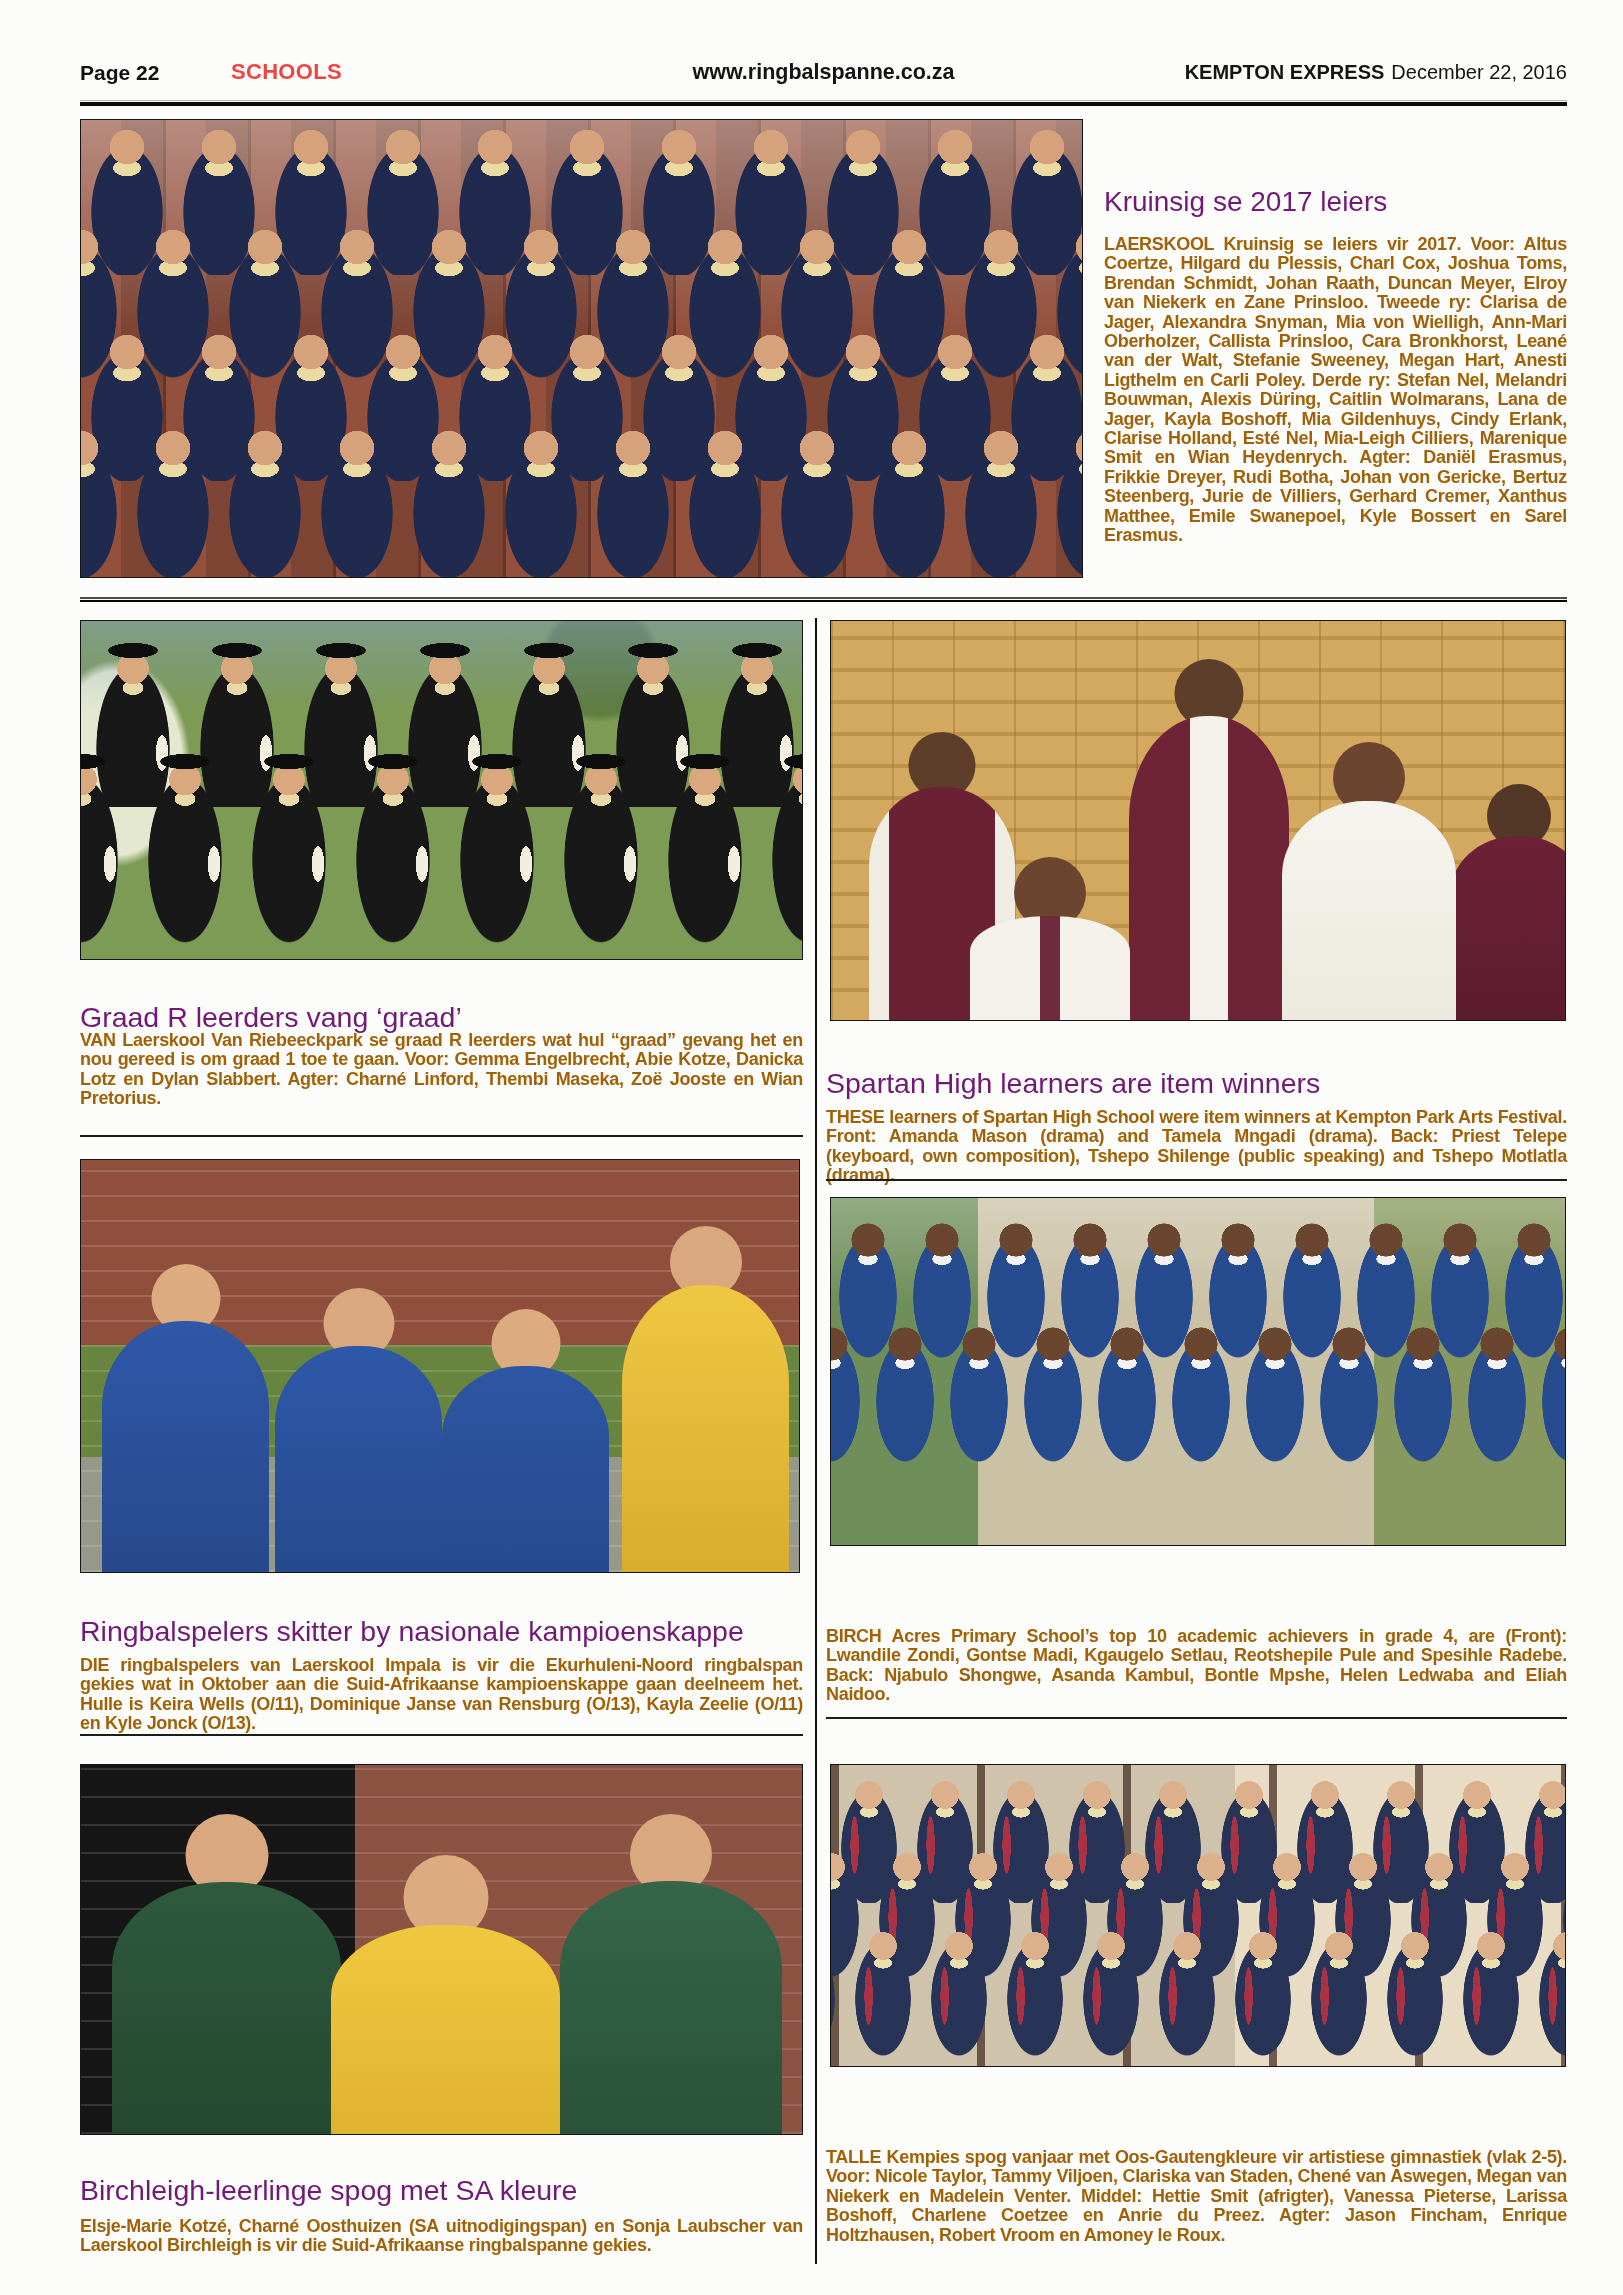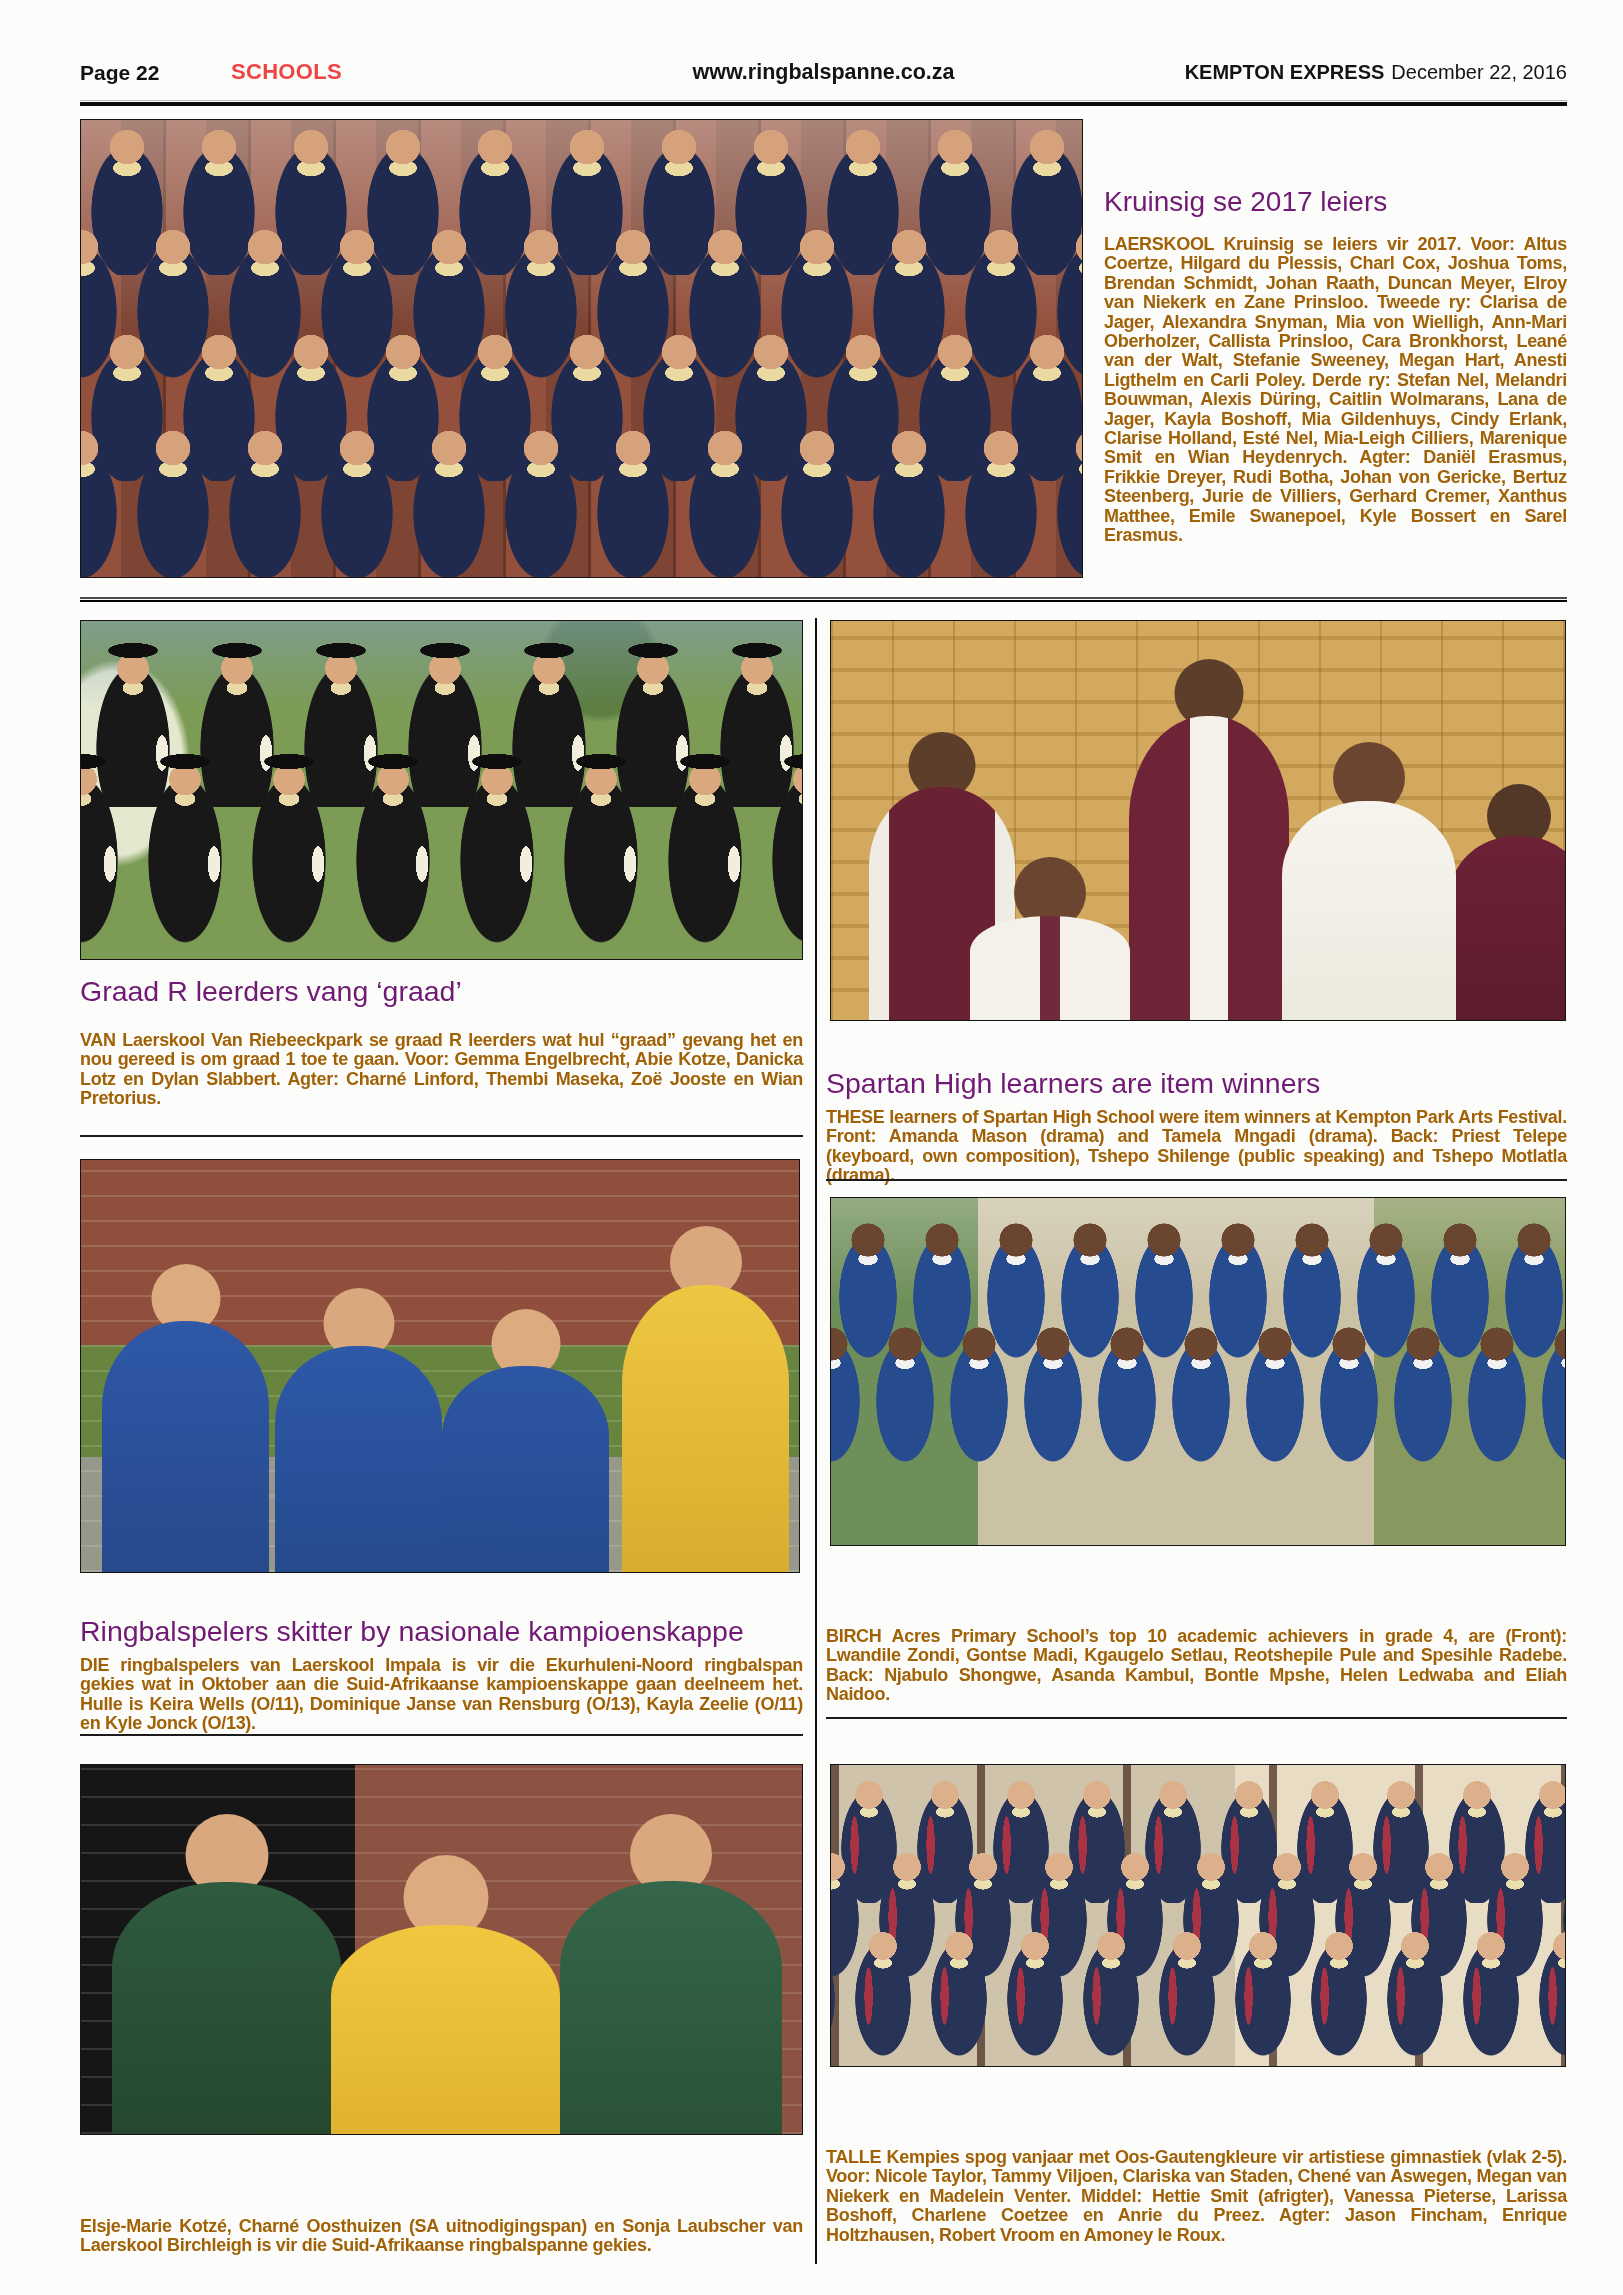--- a/index.html
+++ b/index.html
@@ -81,21 +81,21 @@
       repeating-linear-gradient(90deg,rgba(72,48,36,.75) 0 8.3px,rgba(0,0,0,0) 8.3px 146px),
       linear-gradient(90deg,#cfc3ab 0 55%,#e8dcc5 55%);}
   .pG .prow{background-size:76px 100%;background-image:
     radial-gradient(circle 14px at 38px 18px,#dcb08a 98%,transparent),
     radial-gradient(ellipse 9px 5.6px at 38px 35px,#eadfae 98%,transparent),
     radial-gradient(ellipse 4.2px 29px at 23.6px 68px,#a93245 98%,transparent),
     radial-gradient(ellipse 28px 57px at 38px 71px,#273457 98%,transparent);}
   
   .a0-title{left:1104px;top:167px;}
   .a0-cap{left:1104px;top:217px;width:463px;}
-  .a1-title{left:80px;top:951px;}
+  .a1-title{left:80px;top:977px;}
   .a1-cap{left:80px;top:1013px;width:723px;}
   .a2-title{left:826px;top:1043px;}
   .a2-cap{left:826px;top:1090px;width:741px;}
   .a3-title{left:80px;top:1591px;}
   .a3-cap{left:80px;top:1638px;width:723px;}
   .a4-title{left:826px;top:1562px;}
   .a4-cap{left:826px;top:1609px;width:741px;}
   .a5-title{left:80px;top:2150px;}
   .a5-cap{left:80px;top:2199px;width:723px;}
   .a6-title{left:826px;top:2082px;}
@@ -160,20 +160,21 @@
     <div class="prow" style="top:36%;height:64%;background-position-x:37px;"></div>
   </div>
   <p class="cap a4-cap">BIRCH Acres Primary School’s top 10 academic achievers in grade 4, are (Front): Lwandile Zondi, Gontse Madi, Kgaugelo Setlau, Reotshepile Pule and Spesihle Radebe. Back: Njabulo Shongwe, Asanda Kambul, Bontle Mpshe, Helen Ledwaba and Eliah Naidoo.</p>
   <div class="hrule-single" style="left:826px;top:1717px;width:741px;"></div>
 
   <div class="photo pF" role="img" aria-label="Three Laerskool Birchleigh learners, two in green golf shirts and one in a yellow golf shirt">
     <i class="person" style="left:31px;top:49px;width:229px;height:321px;--hd:83px;--skin:#d9a87e;--bodybg:linear-gradient(#2e5a3e,#25482f);"></i>
     <i class="person" style="left:479px;top:49px;width:222px;height:321px;--hd:82px;--skin:#d9a87e;--bodybg:linear-gradient(#35664a,#2a5238);"></i>
     <i class="person" style="left:250px;top:90px;width:229px;height:279px;--hd:85px;--skin:#dcab80;--bodybg:linear-gradient(#f0c83f,#e0b32f);"></i>
   </div>
+  <h2 class="title a5-title">Birchleigh-leerlinge spog met SA kleure</h2>
   <p class="cap a5-cap">Elsje-Marie Kotzé, Charné Oosthuizen (SA uitnodigingspan) en Sonja Laubscher van Laerskool Birchleigh is vir die Suid-Afrikaanse ringbalspanne gekies.</p>
 
   <div class="photo pG" role="img" aria-label="Group of gymnasts in navy tracksuits with red and white trim, with their coach, in front of a building">
     <div class="prow" style="top:4%;height:42%;"></div>
     <div class="prow" style="top:28%;height:44%;background-position-x:38px;"></div>
     <div class="prow" style="top:54%;height:46%;background-position-x:14px;"></div>
   </div>
   <p class="cap a6-cap">TALLE Kempies spog vanjaar met Oos-Gautengkleure vir artistiese gimnastiek (vlak 2-5). Voor: Nicole Taylor, Tammy Viljoen, Clariska van Staden, Chené van Aswegen, Megan van Niekerk en Madelein Venter. Middel: Hettie Smit (afrigter), Vanessa Pieterse, Larissa Boshoff, Charlene Coetzee en Anrie du Preez. Agter: Jason Fincham, Enrique Holtzhausen, Robert Vroom en Amoney le Roux.</p>
 
 </div>

